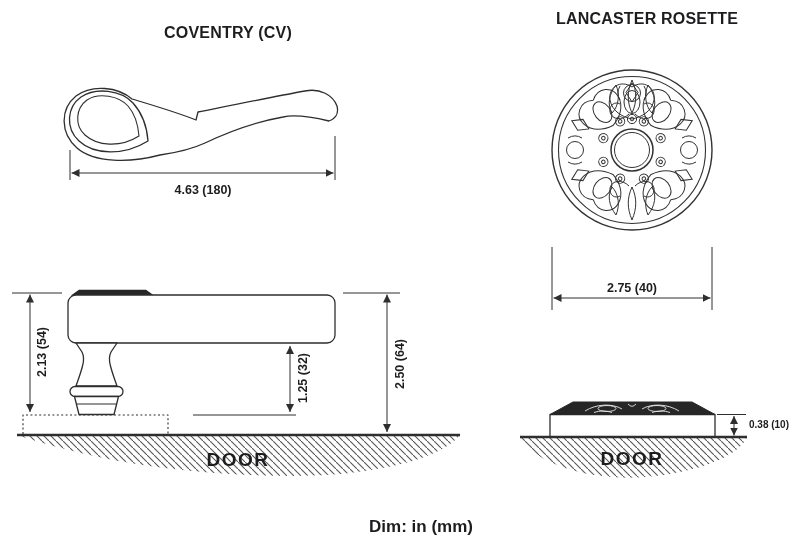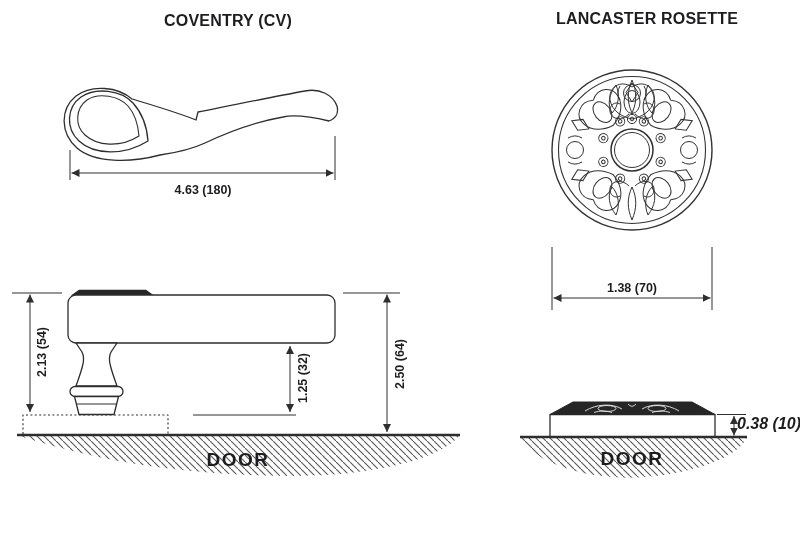--- a/index.html
+++ b/index.html
@@ -7,21 +7,21 @@
     position:relative;width:800px;height:551px;background:#ffffff;overflow:hidden;
     font-family:"Liberation Sans", sans-serif;color:#1d1d1f;
   }
   #stage svg{position:absolute;left:0;top:0;}
   .lbl{
     position:absolute;transform:translate(-50%,-50%);
     font-weight:bold;white-space:nowrap;color:#1d1d1f;
   }
   .title{font-size:16px;letter-spacing:.2px;}
   .dim{font-size:12.5px;}
-  .dim-sm{font-size:16px;font-style:italic;}
+  .dim-sm{font-size:10px;}
   .rot{transform:translate(-50%,-50%) rotate(-90deg);}
   .door{font-size:19px;letter-spacing:1.5px;}
   .note{font-size:17px;}
 </style>
 </head>
 <body>
 
 <div id="stage">
 
   <svg width="800" height="551" viewBox="0 0 800 551">
@@ -189,28 +189,29 @@
         C 527 446 522 441 520 437 Z"></path>
       <line x1="520" y1="437" x2="747" y2="437" stroke="#2e2e2e" stroke-width="2.4"></line>
     </g>
 
     <g stroke="#2e2e2e" stroke-width="1">
       <line x1="717" y1="414.5" x2="746" y2="414.5"></line>
       <line x1="734" y1="416" x2="734" y2="435.5" marker-start="url(#arr)" marker-end="url(#arr)"></line>
     </g>
   </svg>
 
-  <div class="lbl title" style="left:228px;top:21px">COVENTRY (CV)</div>
+  <div class="lbl title" style="left:228px;top:33px">COVENTRY (CV)</div>
   <div class="lbl title" style="left:647px;top:19px">LANCASTER ROSETTE</div>
 
   <div class="lbl dim" style="left:203px;top:190px">4.63 (180)</div>
-  <div class="lbl dim" style="left:632px;top:288px">1.38 (70)</div>
+  <div class="lbl dim" style="left:632px;top:288px">2.75 (40)</div>
 
   <div class="lbl dim rot" style="left:42px;top:352px">2.13 (54)</div>
   <div class="lbl dim rot" style="left:303px;top:378px">1.25 (32)</div>
   <div class="lbl dim rot" style="left:400px;top:364px">2.50 (64)</div>
 
   <div class="lbl dim-sm" style="left:769px;top:424px;font-weight:bold">0.38 (10)</div>
 
   <div class="lbl door" style="left:238px;top:460px">DOOR</div>
   <div class="lbl door" style="left:632px;top:459px">DOOR</div>
 
+  <div class="lbl note" style="left:421px;top:527px">Dim: in (mm)</div>
 </div>
 
 </body></html>

